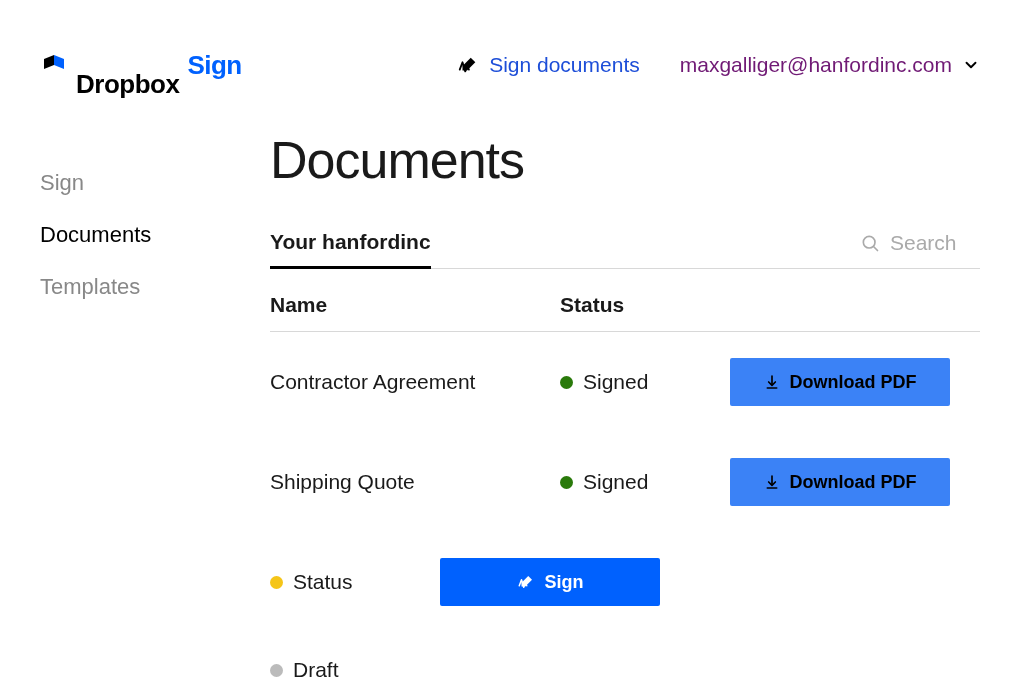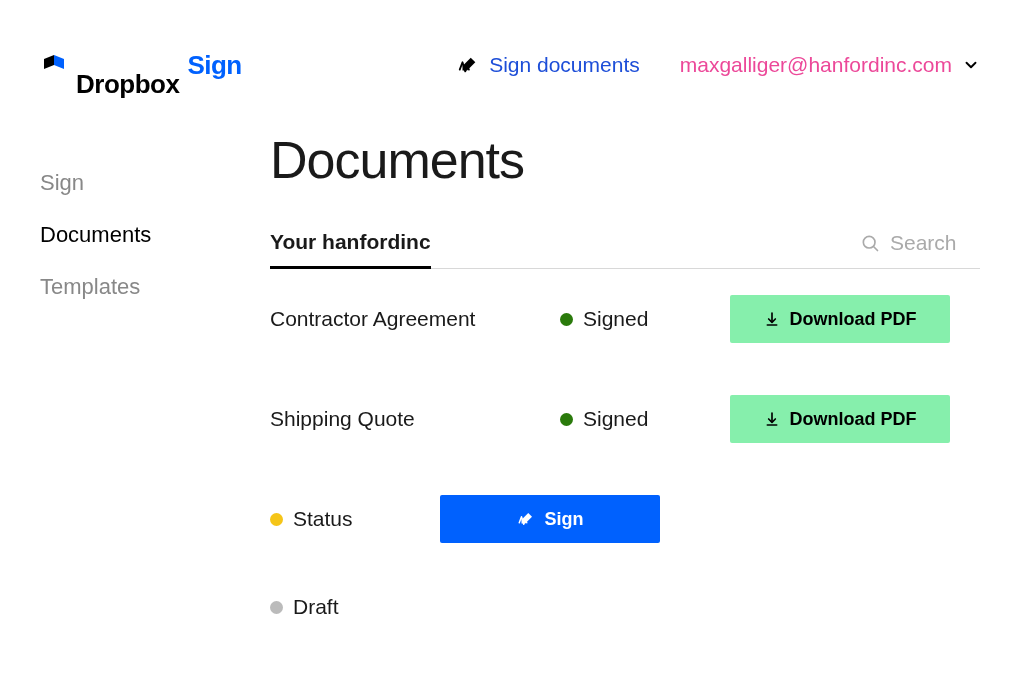--- a/index.html
+++ b/index.html
@@ -41,21 +41,21 @@
     font-size: 21px;
     color: #1d4ed8;
     margin-right: 40px;
     cursor: pointer;
   }
   .header-user {
     display: flex;
     align-items: center;
     gap: 10px;
     font-size: 21px;
-    color: #ec4899;
+    color: #701a75;
     cursor: pointer;
   }
   
   .body {
     display: flex;
     padding: 0 40px;
   }
   .sidebar {
     width: 230px;
     padding-top: 50px;
@@ -152,21 +152,21 @@
     justify-content: center;
     gap: 10px;
     width: 220px;
     height: 48px;
     border: none;
     font-size: 18px;
     font-weight: 700;
     cursor: pointer;
     border-radius: 2px;
   }
-  .btn-light { background: #86efac; color: #000; }
+  .btn-light { background: #3b82f6; color: #000; }
   .btn-primary { background: #0061fe; color: #fff; }
   .icon { display: inline-flex; align-items: center; justify-content: center; }
 </style>
 </head>
 <body>
 
 <div class="header">
   <div class="logo">
     <span class="logo-mark icon">
       <svg width="28" height="28" viewBox="0 0 28 28">
@@ -224,20 +224,25 @@
         <span class="icon">
           <svg width="20" height="20" viewBox="0 0 24 24" fill="none" stroke="#aaa" stroke-width="2" stroke-linecap="round">
             <circle cx="11" cy="11" r="7"></circle>
             <line x1="21" y1="21" x2="16.5" y2="16.5"></line>
           </svg>
         </span>
         <input type="text" placeholder="Search" style="">
       </div>
     </div>
 
+    <div class="thead">
+      <div class="th col-name">Name</div>
+      <div class="th col-status">Status</div>
+      <div class="th col-action"></div>
+    </div>
 
     <div class="trow">
       <div class="td col-name">Contractor Agreement</div>
       <div class="td col-status status-cell">
         <span class="dot dot-signed"></span>
         <span>Signed</span>
       </div>
       <div class="td col-action">
         <button class="btn btn-light">
           <span class="icon">

